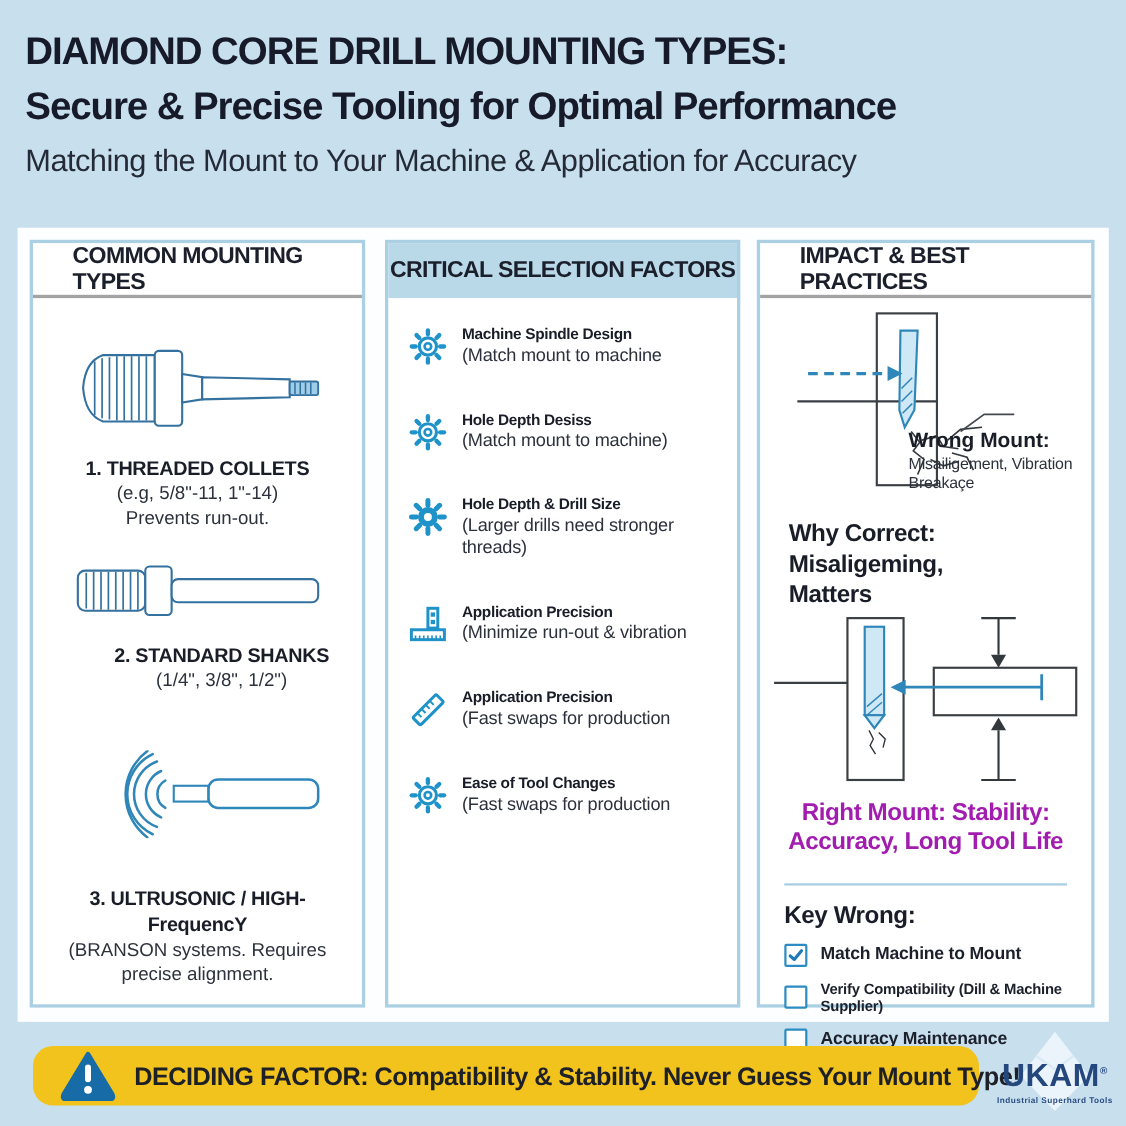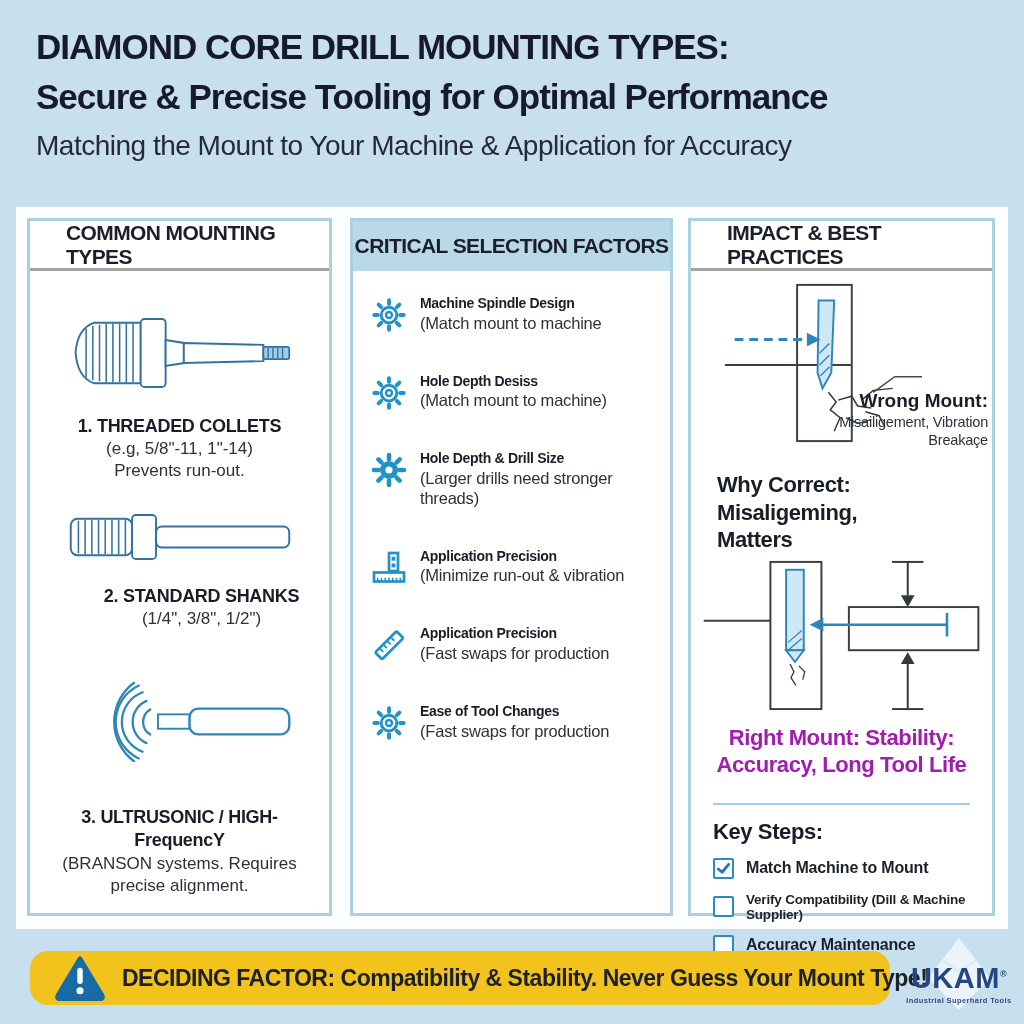--- a/index.html
+++ b/index.html
@@ -3,21 +3,21 @@
 <meta charset="utf-8">
 <style>
   * { margin:0; padding:0; box-sizing:border-box; }
   html,body { width:1024px; height:1024px; }
   .page {
     position:relative; width:1024px; height:1024px;
     background:#c8dfee; overflow:hidden;
     font-family:"Liberation Sans", sans-serif; color:#1b1f2b;
   }
   
-  .header { position:absolute; left:36px; top:22px; width:960px; }
+  .header { position:absolute; left:23px; top:22px; width:960px; }
   .title-l1, .title-l2 { font-size:35px; font-weight:800; letter-spacing:-1px; color:#161a29; line-height:1.42; }
   .subtitle { font-size:28px; font-weight:400; letter-spacing:-0.5px; color:#242a36; margin-top:9px; }
   
   .panel { position:absolute; left:16px; top:207px; width:992px; height:722px; background:#fdfeff; }
   .col { position:absolute; top:11px; height:698px; background:#fff; border:3px solid #abd0e3; }
   .col1 { left:11px;  width:305px; }
   .col2 { left:334px; width:323px; }
   .col3 { left:672px; width:307px; }
   .colhead { height:50px; display:flex; align-items:center; justify-content:center;
              font-size:21px; font-weight:800; letter-spacing:-0.6px; color:#1b1f2b; }
@@ -37,21 +37,21 @@
   
   .factors-body { padding:24px 6px 0 18px; }
   .factor { display:flex; gap:13px; margin-bottom:39px; align-items:flex-start; }
   .ficon { flex:none; width:36px; height:36px; margin-top:2px; }
   .ftext { line-height:1.2; }
   .ftitle { font-size:14px; font-weight:800; letter-spacing:-0.3px; color:#191d28; }
   .fsub { font-size:16.5px; font-weight:400; letter-spacing:-0.2px; color:#2c313c; margin-top:2px; }
   
   .diagram1 { position:relative; height:196px; }
   .diagram1 svg { position:absolute; left:28px; top:8px; }
-  .wrong-label { position:absolute; right:4px; top:118px; width:162px; text-align:right; line-height:1.25; }
+  .wrong-label { position:absolute; right:4px; top:118px; width:162px; text-align:left; line-height:1.25; }
   .wrong-title { font-size:19px; font-weight:800; color:#191d28; }
   .wrong-sub { font-size:14.5px; font-weight:400; letter-spacing:-0.2px; color:#2c313c; }
   .why-correct { margin:4px 0 0 26px; font-size:22px; font-weight:800; letter-spacing:-0.4px; line-height:1.25; color:#191d28; }
   .diagram2 { height:158px; margin-top:4px; padding-left:6px; }
   .right-mount { text-align:center; font-size:22px; font-weight:800; letter-spacing:-0.4px; line-height:1.25; color:#a21caf; margin-top:8px; }
   .divider { border:none; border-top:2px solid #a5cce0; margin:24px 22px 0 22px; }
   .keysteps { padding:14px 8px 0 22px; }
   .ks-title { font-size:22px; font-weight:800; letter-spacing:-0.4px; color:#191d28; }
   .ks-item { display:flex; align-items:center; gap:12px; margin-top:13px; }
   .ks-box { flex:none; width:21px; height:21px; border:2.5px solid #2a8cc2; border-radius:2px; background:#fff;
@@ -368,21 +368,21 @@
       </div>
 
       <div class="right-mount">
         <div>Right Mount: Stability:</div>
         <div>Accuracy, Long Tool Life</div>
       </div>
 
       <hr class="divider">
 
       <div class="keysteps">
-        <div class="ks-title">Key Steps:</div>
+        <div class="ks-title">Key Wrong:</div>
 
         <div class="ks-item">
           <span class="ks-box">
             <svg width="15" height="15" viewBox="0 0 16 16">
                 <polyline points="2.5,8.5 6.5,12 13.5,3.5" fill="none" stroke="#1e7ab8" stroke-width="3" stroke-linecap="round" stroke-linejoin="round"></polyline>
               </svg>
           </span>
           <span class="ks-label">Match Machine to Mount</span>
         </div>
         <div class="ks-item">

